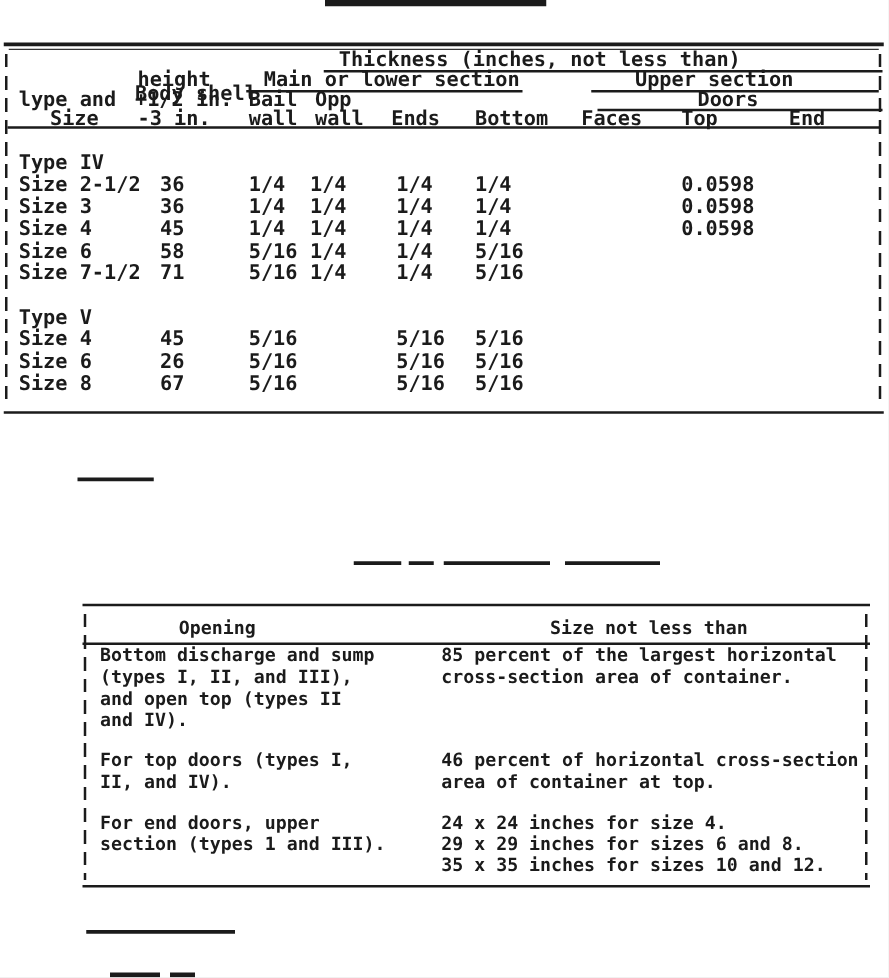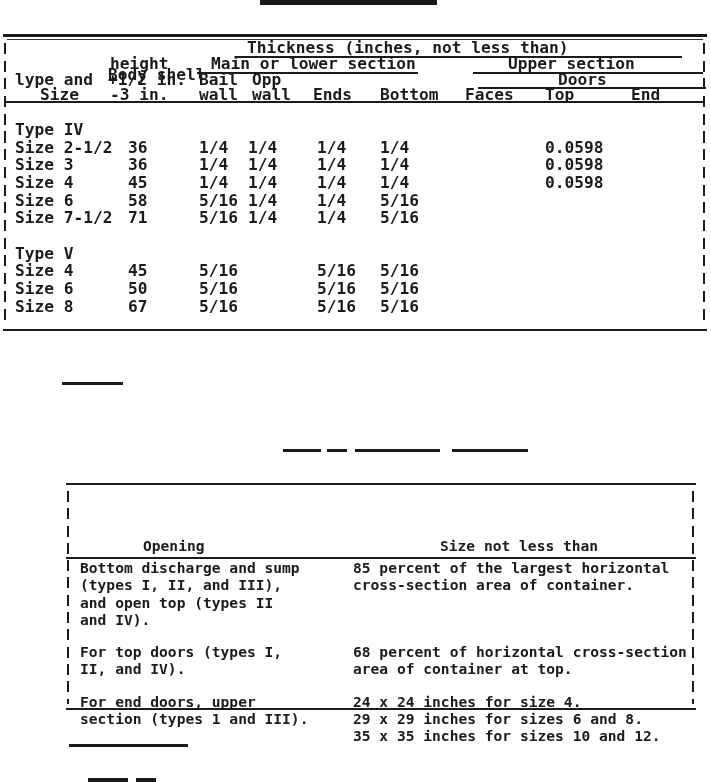--- a/index.html
+++ b/index.html
@@ -21,38 +21,38 @@
   .t1 .echo{ position:absolute; left:4px; right:4px; top:2px; height:1px; background:#333; }
   .vbar{ position:absolute; top:6px; bottom:4px; width:2px;
     background:repeating-linear-gradient(180deg, var(--ink) 0 11px, transparent 11px 17.7px); }
   .vbar.l{ left:1px; } .vbar.r{ right:2px; }
   .t1 .content{ position:absolute; left:0; right:0; top:3px; }
   .hln{ position:relative; height:15.8px; line-height:15.8px; }
   .ln { position:relative; height:17.7px; line-height:17.7px; }
   .c{ position:absolute; top:0; white-space:pre; }
   .u{ border-bottom:2px solid var(--ink); box-sizing:border-box; }
   
-  .bs{left:105px;margin-top:27px;} .thick{left:232px;width:447px;padding-left:12px;}
+  .bs{left:105px;margin-top:27px;} .thick{left:256px;width:447px;padding-left:12px;}
   .hgt{left:107px;} .mls{left:194px;width:221px;padding-left:14px;}
   .ups{left:470px;width:230px;padding-left:35px;}
   .ta{left:12px;} .tp{left:105px;} .bail{left:196px;} .opp{left:249px;}
   .drs{left:475px;width:228px;padding-left:80px;}
   .sz{left:37px;} .tm{left:107px;} .w1{left:196px;} .w2{left:249px;}
   .ends{left:310px;} .bot{left:377px;} .fcs{left:462px;text-align:right;} .topc{left:542px;} .endc{left:628px;}
   .r4{ position:absolute; left:3px; right:3px; bottom:0; height:2px; background:var(--ink); }
   
   .c0{left:12px;} .c1{left:125px;text-align:center;} .c2{left:196px;} .c3{left:245px;}
   .c4{left:314px;} .c5{left:377px;} .c7{left:542px;}
   
   .t2{
     position:absolute; left:66px; top:483px; width:630px; height:227px;
     border-top:2px solid var(--ink); border-bottom:2px solid var(--ink);
     box-sizing:border-box; font-size:14.6px;
   }
-  .t2 .content{ position:absolute; left:0; right:0; top:10px;margin-top:43px; }
+  .t2 .content{ position:absolute; left:0; right:0; top:10px; }
   .t2 .vbar{ background:repeating-linear-gradient(180deg, var(--ink) 0 11px, transparent 11px 17.3px); }
   .ln2{ position:relative; height:17.3px; line-height:17.3px; }
   .h2{ height:19px; line-height:16px; border-bottom:2px solid var(--ink); }
   .bl2{ height:15px; }
   .oh{left:77px;} .sh{left:374px;}
   .o{left:14px;} .s{left:287px;}
 </style>
 </head>
 <body>
 
@@ -161,21 +161,21 @@
       <div class="ln">
         <span class="c c0">Size 4</span>
         <span class="c c1">45</span>
         <span class="c c2">5/16</span>
         <span class="c c4">5/16</span>
         <span class="c c5">5/16</span>
       </div>
 
       <div class="ln">
         <span class="c c0">Size 6</span>
-        <span class="c c1">50</span>
+        <span class="c c1">26</span>
         <span class="c c2">5/16</span>
         <span class="c c4">5/16</span>
         <span class="c c5">5/16</span>
       </div>
 
       <div class="ln">
         <span class="c c0">Size 8</span>
         <span class="c c1">67</span>
         <span class="c c2">5/16</span>
         <span class="c c4">5/16</span>
@@ -214,21 +214,21 @@
         <span class="c o">and open top (types II</span>
       </div>
       <div class="ln2">
         <span class="c o">and IV).</span>
       </div>
 
       <div class="ln2 bl2"></div>
 
       <div class="ln2">
         <span class="c o">For top doors (types I,</span>
-        <span class="c s">68 percent of horizontal cross-section</span>
+        <span class="c s">46 percent of horizontal cross-section</span>
       </div>
       <div class="ln2">
         <span class="c o">II, and IV).</span>
         <span class="c s">area of container at top.</span>
       </div>
 
       <div class="ln2 bl2"></div>
 
       <div class="ln2">
         <span class="c o">For end doors, upper</span>

